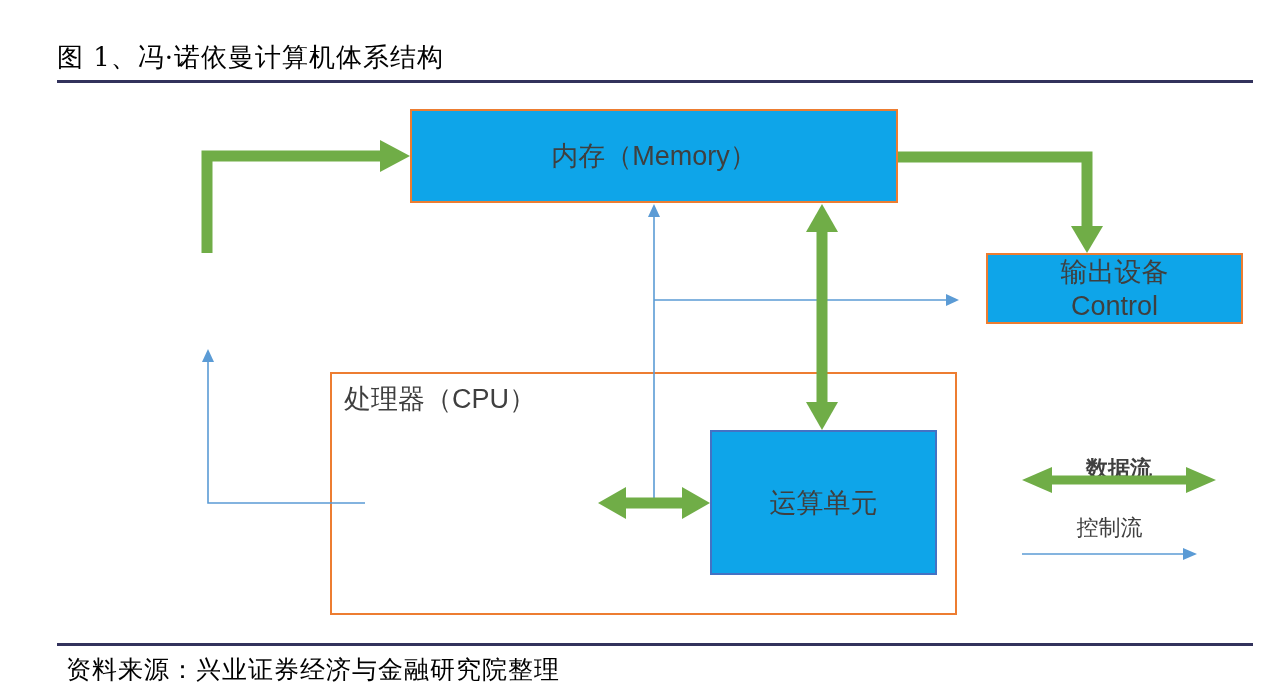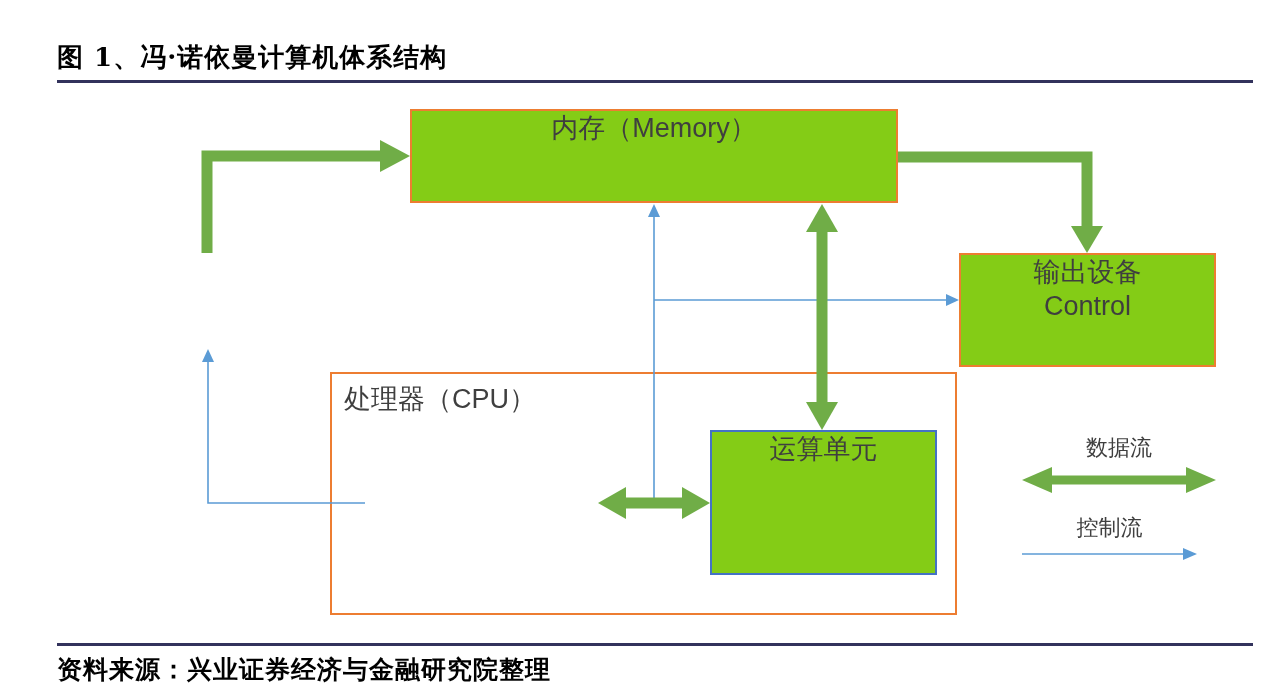--- a/index.html
+++ b/index.html
@@ -14,67 +14,67 @@
   html,body{margin:0;padding:0;background:#fff;}
   .page{
     position:relative;
     width:1274px;height:696px;
     background:#ffffff;
     overflow:hidden;
     font-family:"Liberation Sans","DejaVu Sans",sans-serif;
   }
   .serif-head{
     font-family:"DejaVu Serif","Liberation Serif",serif;
-    font-weight:bold;
+    font-weight:normal;
     color:var(--text-black);
   }
   .fig-title{
     position:absolute;left:57px;top:40px;
     font-size:26px;letter-spacing:1px;white-space:nowrap;
   }
   .rule{
     position:absolute;left:57px;width:1196px;height:3px;
     background:var(--rule-navy);
   }
   .rule.title-rule{top:80px;}
   .rule.footer-rule{top:643px;}
   .footer-source{
-    position:absolute;left:57px;top:653px;
+    position:absolute;left:66px;top:653px;
     font-size:25px;letter-spacing:1px;white-space:nowrap;
   }
   .dbox{
     position:absolute;box-sizing:border-box;
-    background:#84cc16;
+    background:#0ea5e9;
     display:flex;flex-direction:column;
-    align-items:center;justify-content:flex-start;
+    align-items:center;justify-content:center;
     color:var(--text-dark);
     font-size:27px;line-height:34px;
     text-align:center;
   }
   .dbox.orange{border:2px solid var(--box-orange);}
   .dbox.blue{border:2px solid var(--box-blue);}
   .box-memory{left:410px;top:109px;width:488px;height:94px;}
   .box-input{left:83px;top:253px;width:248px;height:93px;}
-  .box-output{left:959px;top:253px;width:257px;height:114px;}
+  .box-output{left:986px;top:253px;width:257px;height:71px;}
   .box-cpu{
     left:330px;top:372px;width:627px;height:243px;
     background:transparent;
     justify-content:flex-start;align-items:flex-start;
   }
   .cpu-label{
     margin:8px 0 0 12px;
     color:var(--text-dark);font-size:27px;line-height:34px;
   }
   .box-cu{left:365px;top:430px;width:233px;height:145px;}
   .box-alu{left:710px;top:430px;width:227px;height:145px;}
   .legend-label{
     position:absolute;color:var(--text-dark);
     font-size:22px;text-align:center;white-space:nowrap;
   }
-  .legend-data{left:1022px;top:433px;width:194px;}
+  .legend-data{left:1022px;top:454px;width:194px;font-weight:bold;}
   .legend-control{left:1022px;top:513px;width:175px;}
   .overlay{
     position:absolute;left:0;top:0;width:1274px;height:696px;
     pointer-events:none;
   }
 </style>
 </head>
 <body>
 
 <div class="page">

